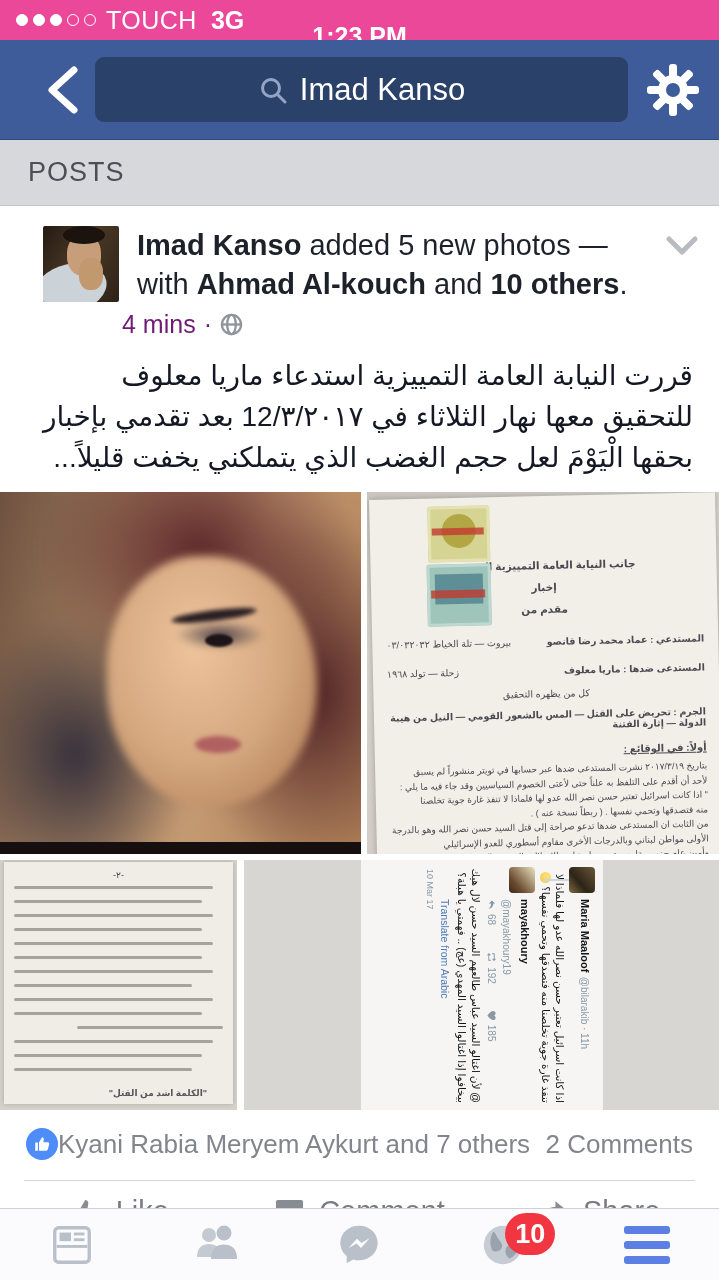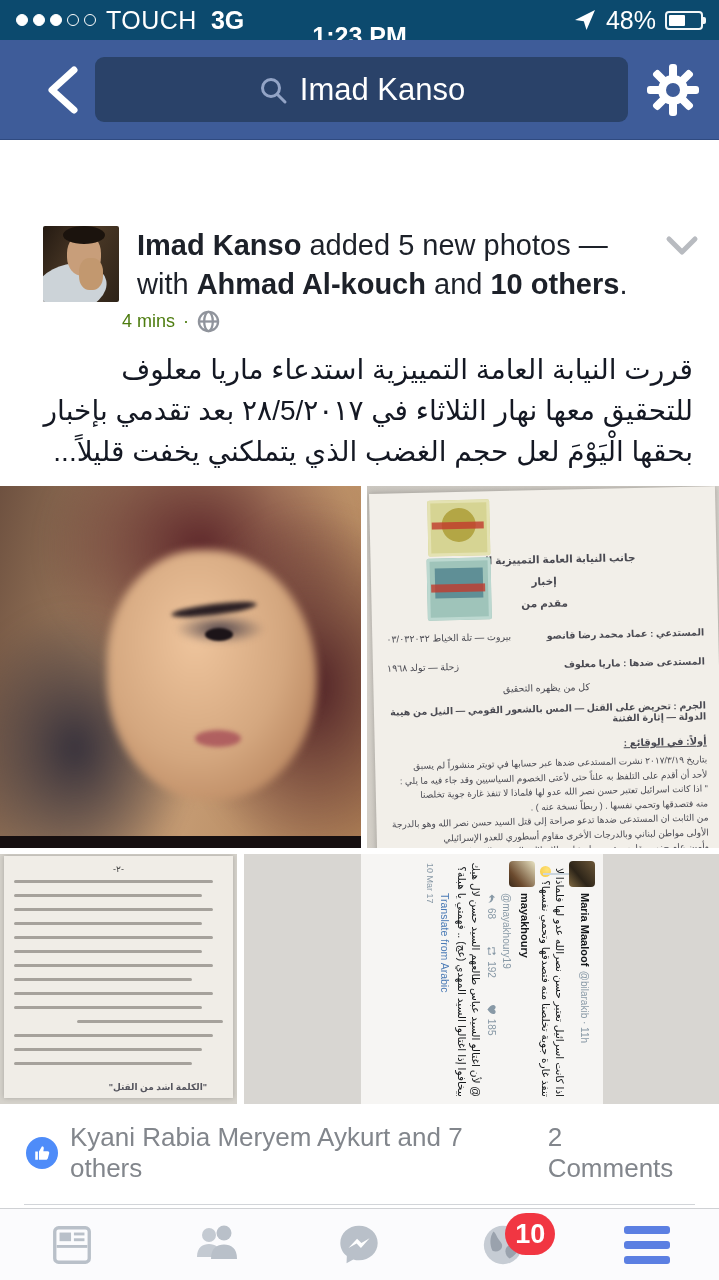--- a/index.html
+++ b/index.html
@@ -1,19 +1,19 @@
 <!DOCTYPE html>
 <html><head>
 <meta charset="utf-8">
 <style>
   html,body{margin:0;padding:0;background:#fff;}
   .screen{position:relative;width:719px;height:1280px;overflow:hidden;background:#fff;
     font-family:"Liberation Sans","DejaVu Sans",sans-serif;-webkit-font-smoothing:antialiased;}
   
-  .statusbar{position:absolute;left:0;top:0;width:719px;height:40px;background:#0c4a6e;color:#fff;
+  .statusbar{position:absolute;left:0;top:0;width:719px;height:40px;background:#ec4899;color:#fff;
     display:flex;align-items:center;padding:0 16px;box-sizing:border-box;font-size:25px;}
   .sig-dots{display:flex;gap:5px;align-items:center;margin-right:10px;}
   .sig-dots i{width:12px;height:12px;border-radius:50%;border:1.5px solid #fff;box-sizing:border-box;display:block;}
   .sig-dots i.f{background:#fff;}
   .carrier{font-weight:500;letter-spacing:.5px;margin-right:14px;}
   .net{font-weight:700;}
   .sb-time{position:absolute;left:0;right:0;text-align:center;font-weight:700;font-size:25px;margin-top:32px;}
   .sb-right{margin-left:auto;display:flex;align-items:center;gap:9px;z-index:2;}
   .battery{width:38px;height:19px;border:2px solid rgba(255,255,255,.95);border-radius:4px;position:relative;box-sizing:border-box;}
   .battery::before{content:"";position:absolute;left:2px;top:2px;bottom:2px;width:48%;background:#fff;border-radius:1px;}
@@ -31,21 +31,21 @@
   .post{position:absolute;left:0;top:206px;width:719px;background:#fff;}
   .post-header{position:relative;padding:20px 60px 0 43px;display:flex;}
   .avatar{width:76px;height:76px;border-radius:2px;overflow:hidden;position:relative;flex:none;background:linear-gradient(120deg,#241a12,#4a3826 45%,#2e2318);}
   .av-shirt{position:absolute;bottom:-10px;left:-8px;width:72px;height:48px;border-radius:50%;background:#ccd3d8;transform:rotate(-12deg);}
   .av-face{position:absolute;right:18px;top:8px;width:34px;height:42px;border-radius:45%;background:#c89e7a;}
   .av-hair{position:absolute;right:14px;top:0px;width:42px;height:18px;border-radius:50%;background:#1b130d;}
   .av-hand{position:absolute;right:16px;top:32px;width:24px;height:32px;border-radius:42%;background:#c2986f;}
   .headline{margin-left:18px;font-size:29px;line-height:39px;color:#1d2129;}
   .headline b{font-weight:700;}
   .chev-down{position:absolute;right:20px;top:28px;width:34px;height:24px;}
-  .post-meta{display:flex;align-items:center;gap:8px;margin:6px 0 0 122px;color:#4d7c0f;font-size:18px;}
+  .post-meta{display:flex;align-items:center;gap:8px;margin:6px 0 0 122px;color:#701a75;font-size:25px;}
   .post-text{direction:rtl;text-align:right;padding:16px 26px 14px 26px;font-size:28px;line-height:41px;color:#141823;}
   
   .grid{width:719px;}
   .grow{display:flex;}
   .grow1{height:362px;margin-bottom:6px;}
   .grow2{height:250px;}
   .ph{position:relative;overflow:hidden;cursor:pointer;}
   .ph-woman{width:361px;height:362px;margin-right:6px;background:linear-gradient(105deg,#6e5140 0%,#9c7a5c 28%,#c49a72 60%,#b08257 100%);}
   .pw-darkleft{position:absolute;left:-40px;bottom:-40px;width:230px;height:280px;background:radial-gradient(closest-side,#35303b,rgba(53,48,59,0));filter:blur(10px);}
   .pw-hairtop{position:absolute;left:40px;top:-80px;width:320px;height:280px;background:radial-gradient(closest-side,#5e282b,rgba(94,40,43,0));filter:blur(8px);}
@@ -96,21 +96,21 @@
   .tw-name{font-size:11px;font-weight:700;color:#14171a;}
   .tw-handle{font-size:10px;color:#8899a6;}
   .tw-text{direction:rtl;text-align:right;font-size:10.5px;line-height:14px;color:#14171a;margin:1px 0 4px 0;}
   .tw-emoji{display:inline-block;width:11px;height:11px;border-radius:50%;background:radial-gradient(circle at 35% 35%,#ffe278,#f5c842);vertical-align:-2px;}
   .tw-icons{display:flex;gap:26px;color:#8899a6;font-size:10px;margin:2px 0 3px 32px;}
   .tw-icons span{display:flex;gap:4px;align-items:center;}
   .tw-translate{font-size:10.5px;color:#4a7ab5;margin-left:32px;}
   .tw-date{font-size:9px;color:#8899a6;margin:4px 0 0 2px;}
   .thread-line{position:absolute;left:20px;top:34px;width:2px;height:26px;background:#ccd6dd;}
   
-  .like-summary{display:flex;align-items:center;gap:12px;padding:18px 26px 10px 26px;color:#82868c;font-size:26px;}
+  .like-summary{display:flex;align-items:center;padding:18px 26px 10px 26px;color:#82868c;font-size:26px;}
   .like-badge{width:32px;height:32px;border-radius:50%;background:#4e8cf9;display:flex;align-items:center;justify-content:center;flex:none;}
   .comments-count{margin-left:auto;}
   .divider{height:1px;background:#d2d5d9;margin:10px 24px 0 24px;}
   .action-row{display:flex;height:60px;align-items:center;}
   .action{flex:1;display:flex;align-items:center;justify-content:center;gap:14px;color:#777b82;font-size:29px;height:100%;cursor:pointer;}
   
   .tabbar{position:absolute;left:0;bottom:0;width:719px;height:72px;background:#fbfbfd;border-top:1px solid #cfd1d4;
     box-sizing:border-box;display:flex;align-items:center;}
   .tab{flex:1;display:flex;align-items:center;justify-content:center;position:relative;height:100%;cursor:pointer;}
   .badge{position:absolute;top:4px;left:50%;margin-left:2px;min-width:30px;height:42px;padding:0 10px;border-radius:22px;background:#f13642;
@@ -127,27 +127,20 @@
     <span class="sig-dots">
         <i class="f"></i>
         <i class="f"></i>
         <i class="f"></i>
         <i></i>
         <i></i>
       </span>
     <span class="carrier">TOUCH</span>
     <span class="net">3G</span>
     <span class="sb-time">1:23 PM</span>
-    <span class="sb-right">
-      <svg width="24" height="24" viewBox="0 0 24 24">
-          <path d="M2 12 L22 2 L13.5 22 L10.8 13.3 Z" fill="#fff"></path>
-        </svg>
-      <span>48%</span>
-      <span class="battery"></span>
-    </span>
   </div>
 
   <div class="navbar">
     <svg class="back" viewBox="0 0 40 48">
       <polyline points="30,4 8,24 30,44" fill="none" stroke="#fff" stroke-width="7" stroke-linecap="round" stroke-linejoin="round"></polyline>
     </svg>
     <div class="searchpill">
       <svg width="30" height="30" viewBox="0 0 30 30">
         <circle cx="13" cy="13" r="8.5" fill="none" stroke="#93a4c6" stroke-width="3"></circle>
         <line x1="19.5" y1="19.5" x2="27" y2="27" stroke="#93a4c6" stroke-width="3" stroke-linecap="round"></line>
@@ -159,20 +152,23 @@
         <rect x="24" y="2" width="8" height="52" rx="3"></rect>
         <rect x="24" y="2" width="8" height="52" rx="3" transform="rotate(45 28 28)"></rect>
         <rect x="24" y="2" width="8" height="52" rx="3" transform="rotate(90 28 28)"></rect>
         <rect x="24" y="2" width="8" height="52" rx="3" transform="rotate(135 28 28)"></rect>
         <circle cx="28" cy="28" r="15"></circle>
       </g>
       <circle cx="28" cy="28" r="7" fill="#3e5c99"></circle>
     </svg>
   </div>
 
+  <div class="postsband">
+    <span>POSTS</span>
+  </div>
 
   <div class="post">
     <div class="post-header">
       <div class="avatar">
         <div class="av-shirt"></div>
         <div class="av-face"></div>
         <div class="av-hair"></div>
         <div class="av-hand"></div>
       </div>
       <div class="headline"><b>Imad Kanso</b><span> added 5 new photos — with </span><b>Ahmad Al-kouch</b><span> and </span><b>10 others</b><span>.</span></div>
@@ -182,21 +178,21 @@
     </div>
     <div class="post-meta">
       <span>4 mins</span>
       <span>·</span>
       <svg width="23" height="23" viewBox="0 0 24 24">
         <circle cx="12" cy="12" r="10" fill="none" stroke="#90949c" stroke-width="2.4"></circle>
         <ellipse cx="12" cy="12" rx="4.5" ry="10" fill="none" stroke="#90949c" stroke-width="2.4"></ellipse>
         <line x1="2" y1="12" x2="22" y2="12" stroke="#90949c" stroke-width="2.4"></line>
       </svg>
     </div>
-    <div class="post-text">قررت النيابة العامة التمييزية استدعاء ماريا معلوف للتحقيق معها نهار الثلاثاء في ٢٨/5/٢٠١٧ بعد تقدمي بإخبار بحقها الْيَوْمَ لعل حجم الغضب الذي يتملكني يخفت قليلاً...</div>
+    <div class="post-text">قررت النيابة العامة التمييزية استدعاء ماريا معلوف للتحقيق معها نهار الثلاثاء في 12/٣/٢٠١٧ بعد تقدمي بإخبار بحقها الْيَوْمَ لعل حجم الغضب الذي يتملكني يخفت قليلاً...</div>
 
     <div class="grid">
       <div class="grow grow1">
         <div class="ph ph-woman">
           <div class="pw-darkleft"></div>
           <div class="pw-hairtop"></div>
           <div class="pw-hairright"></div>
           <div class="pw-face"></div>
           <div class="pw-brow"></div>
           <div class="pw-eyesh"></div>

